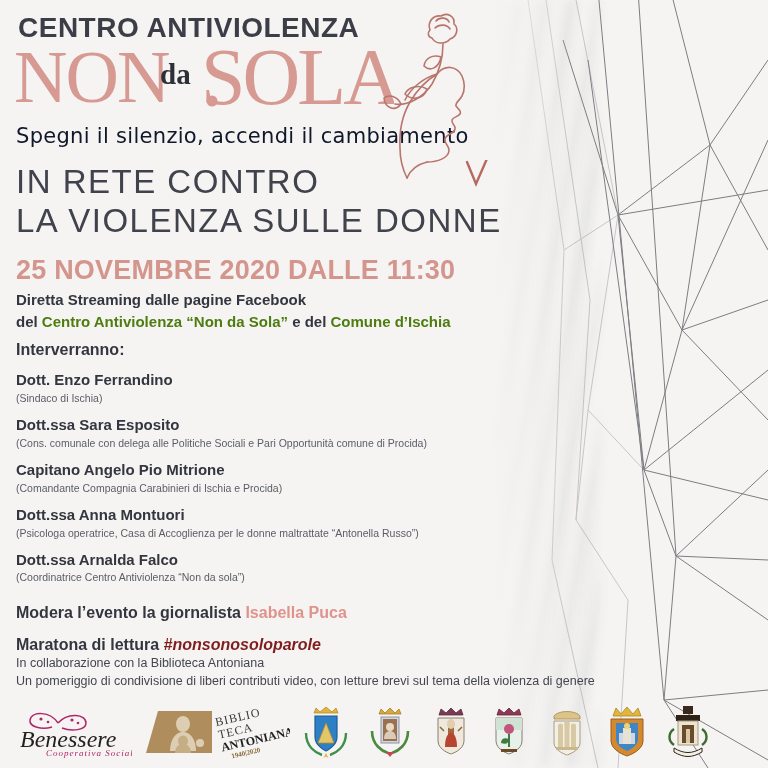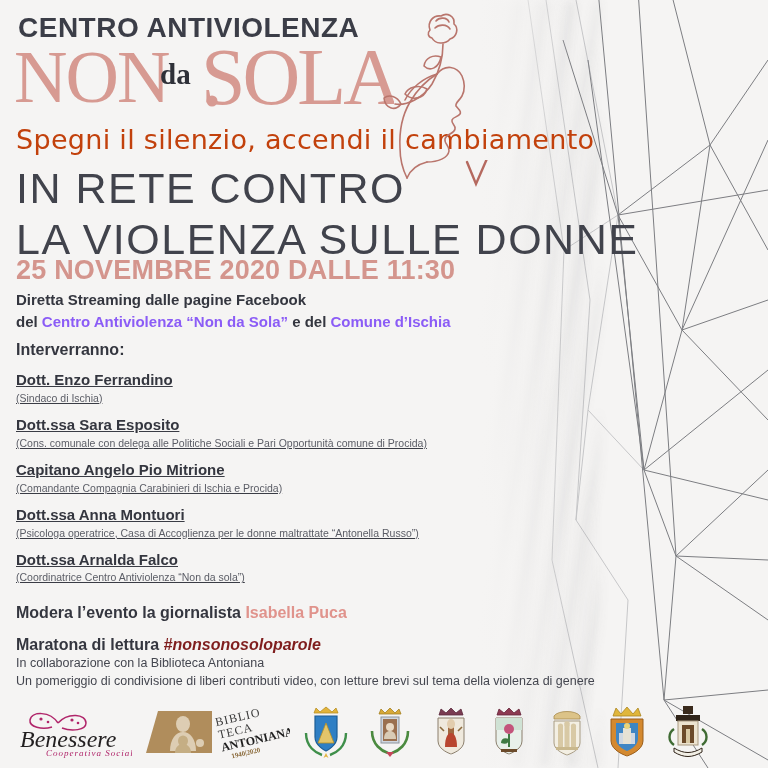--- a/index.html
+++ b/index.html
@@ -54,57 +54,57 @@
     font-size:28px;font-weight:bold;letter-spacing:.5px;
     color:#3b3d47;white-space:nowrap;
   }
 
   
   .brand{position:absolute;left:14px;top:46px;width:380px;height:70px;text-align:right;}
   .brand svg{display:block;}
 
   .tagline{
     position:absolute;left:16px;top:124px;
-    font-size:27px;color:#c2410c;white-space:nowrap;
+    font-size:21px;color:#0f172a;white-space:nowrap;
     font-family:"DejaVu Sans",sans-serif;
     letter-spacing:.3px;
   }
 
   .woman{position:absolute;left:383px;top:8px;width:110px;height:175px;}
   .woman svg{display:block;}
 
   .headline{
     position:absolute;left:16px;top:163px;
-    font-size:43px;line-height:1.18;
+    font-size:33px;line-height:1.18;
     font-weight:300;letter-spacing:1.5px;
     color:#41434c;white-space:nowrap;
   }
   .headline .l2{display:block;}
 
   .checkmark{position:absolute;left:463px;top:160px;width:30px;height:32px;}
 
   .dateline{
     position:absolute;left:16px;top:255px;
     font-size:27px;font-weight:bold;letter-spacing:.2px;
     color:#d4958d;white-space:nowrap;
   }
 
   .streaming{
     position:absolute;left:16px;top:289px;
     font-size:15px;font-weight:bold;line-height:1.45;
     color:#34363f;white-space:nowrap;
   }
-  .streaming .accent{color:#8b5cf6;}
+  .streaming .accent{color:#4d7c0f;}
 
   .interv{
     position:absolute;left:16px;top:341px;
     font-size:16px;font-weight:bold;color:#34363f;
   }
 
-  .speakers{position:absolute;left:16px;top:371px;width:520px;text-decoration:underline;}
+  .speakers{position:absolute;left:16px;top:371px;width:520px;}
   .spk{margin-bottom:11px;}
   .spk-name{font-size:15px;font-weight:bold;color:#34363f;line-height:1.25;}
   .spk-role{font-size:10.5px;color:#5b5d66;line-height:1.35;margin-top:1px;}
 
   .modera{
     position:absolute;left:16px;top:604px;
     font-size:16px;font-weight:bold;color:#34363f;white-space:nowrap;
   }
   .modera .accent{color:#e0938c;}
 

